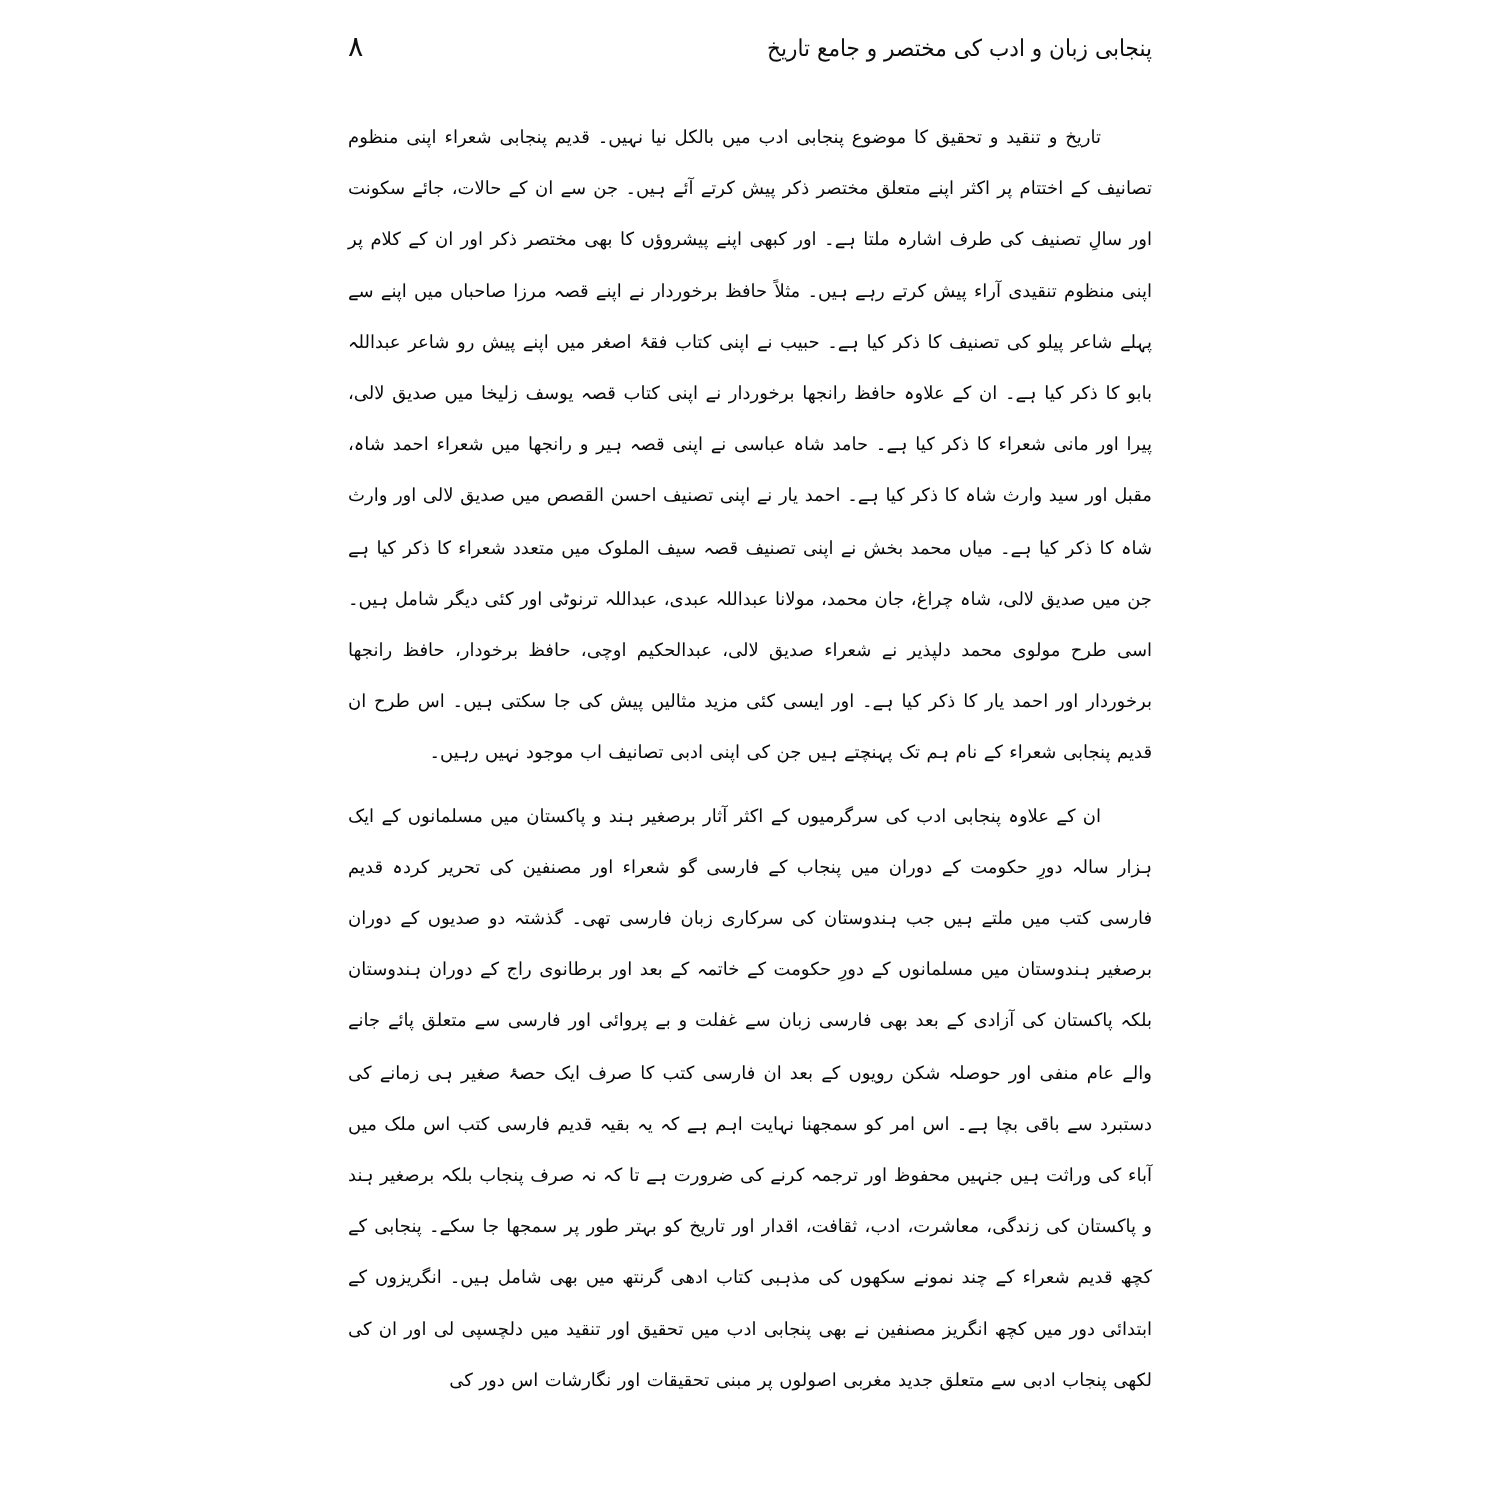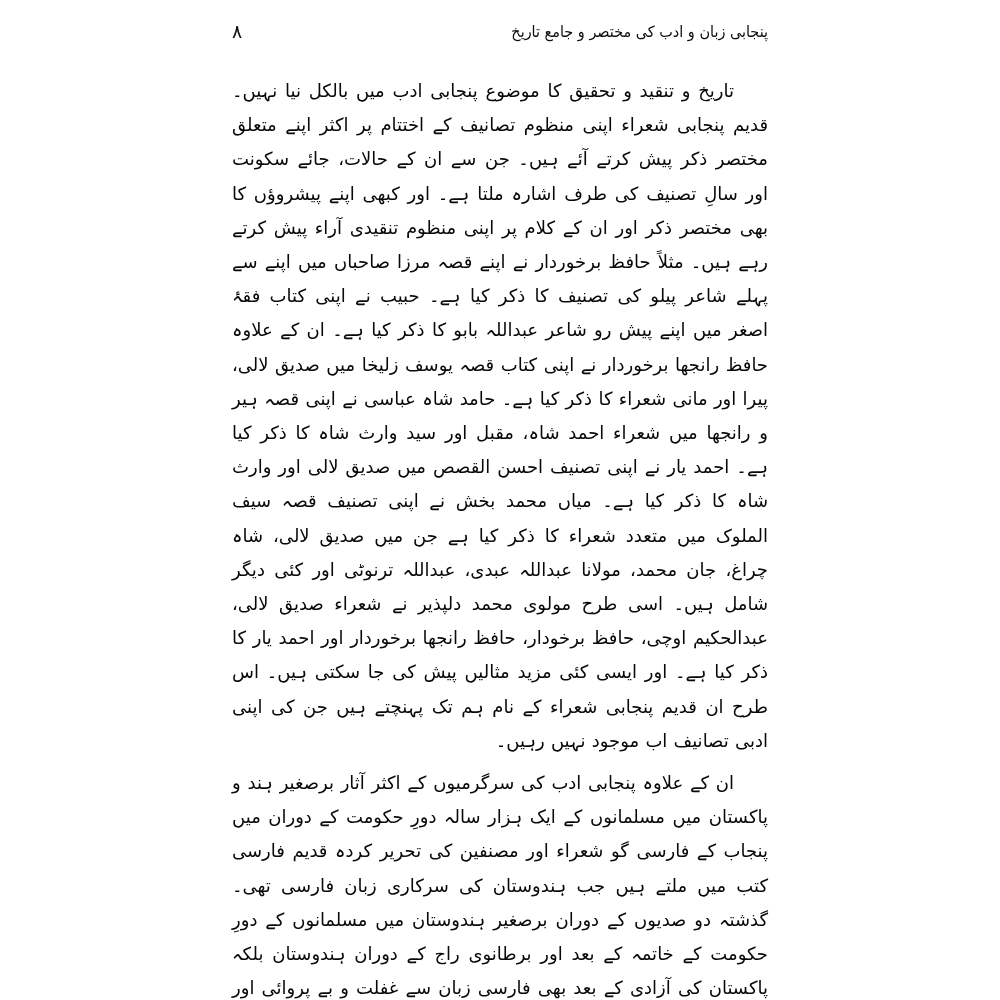--- a/index.html
+++ b/index.html
@@ -67,21 +67,21 @@
     left: 232px;
     width: 536px;
     direction: rtl;
     unicode-bidi: isolate;
   }
 
   .para {
     margin: 0;
     padding: 0;
     font-family: "DejaVu Sans", "Liberation Sans", sans-serif;
-    font-size: 18px;
+    font-size: 12px;
     line-height: 34.2px;
     color: #080808;
     text-align: justify;
     text-align-last: right;
     text-justify: inter-word;
     word-spacing: 0.5px;
     letter-spacing: 0px;
     text-indent: 34px;
     -webkit-font-smoothing: antialiased;
   }

